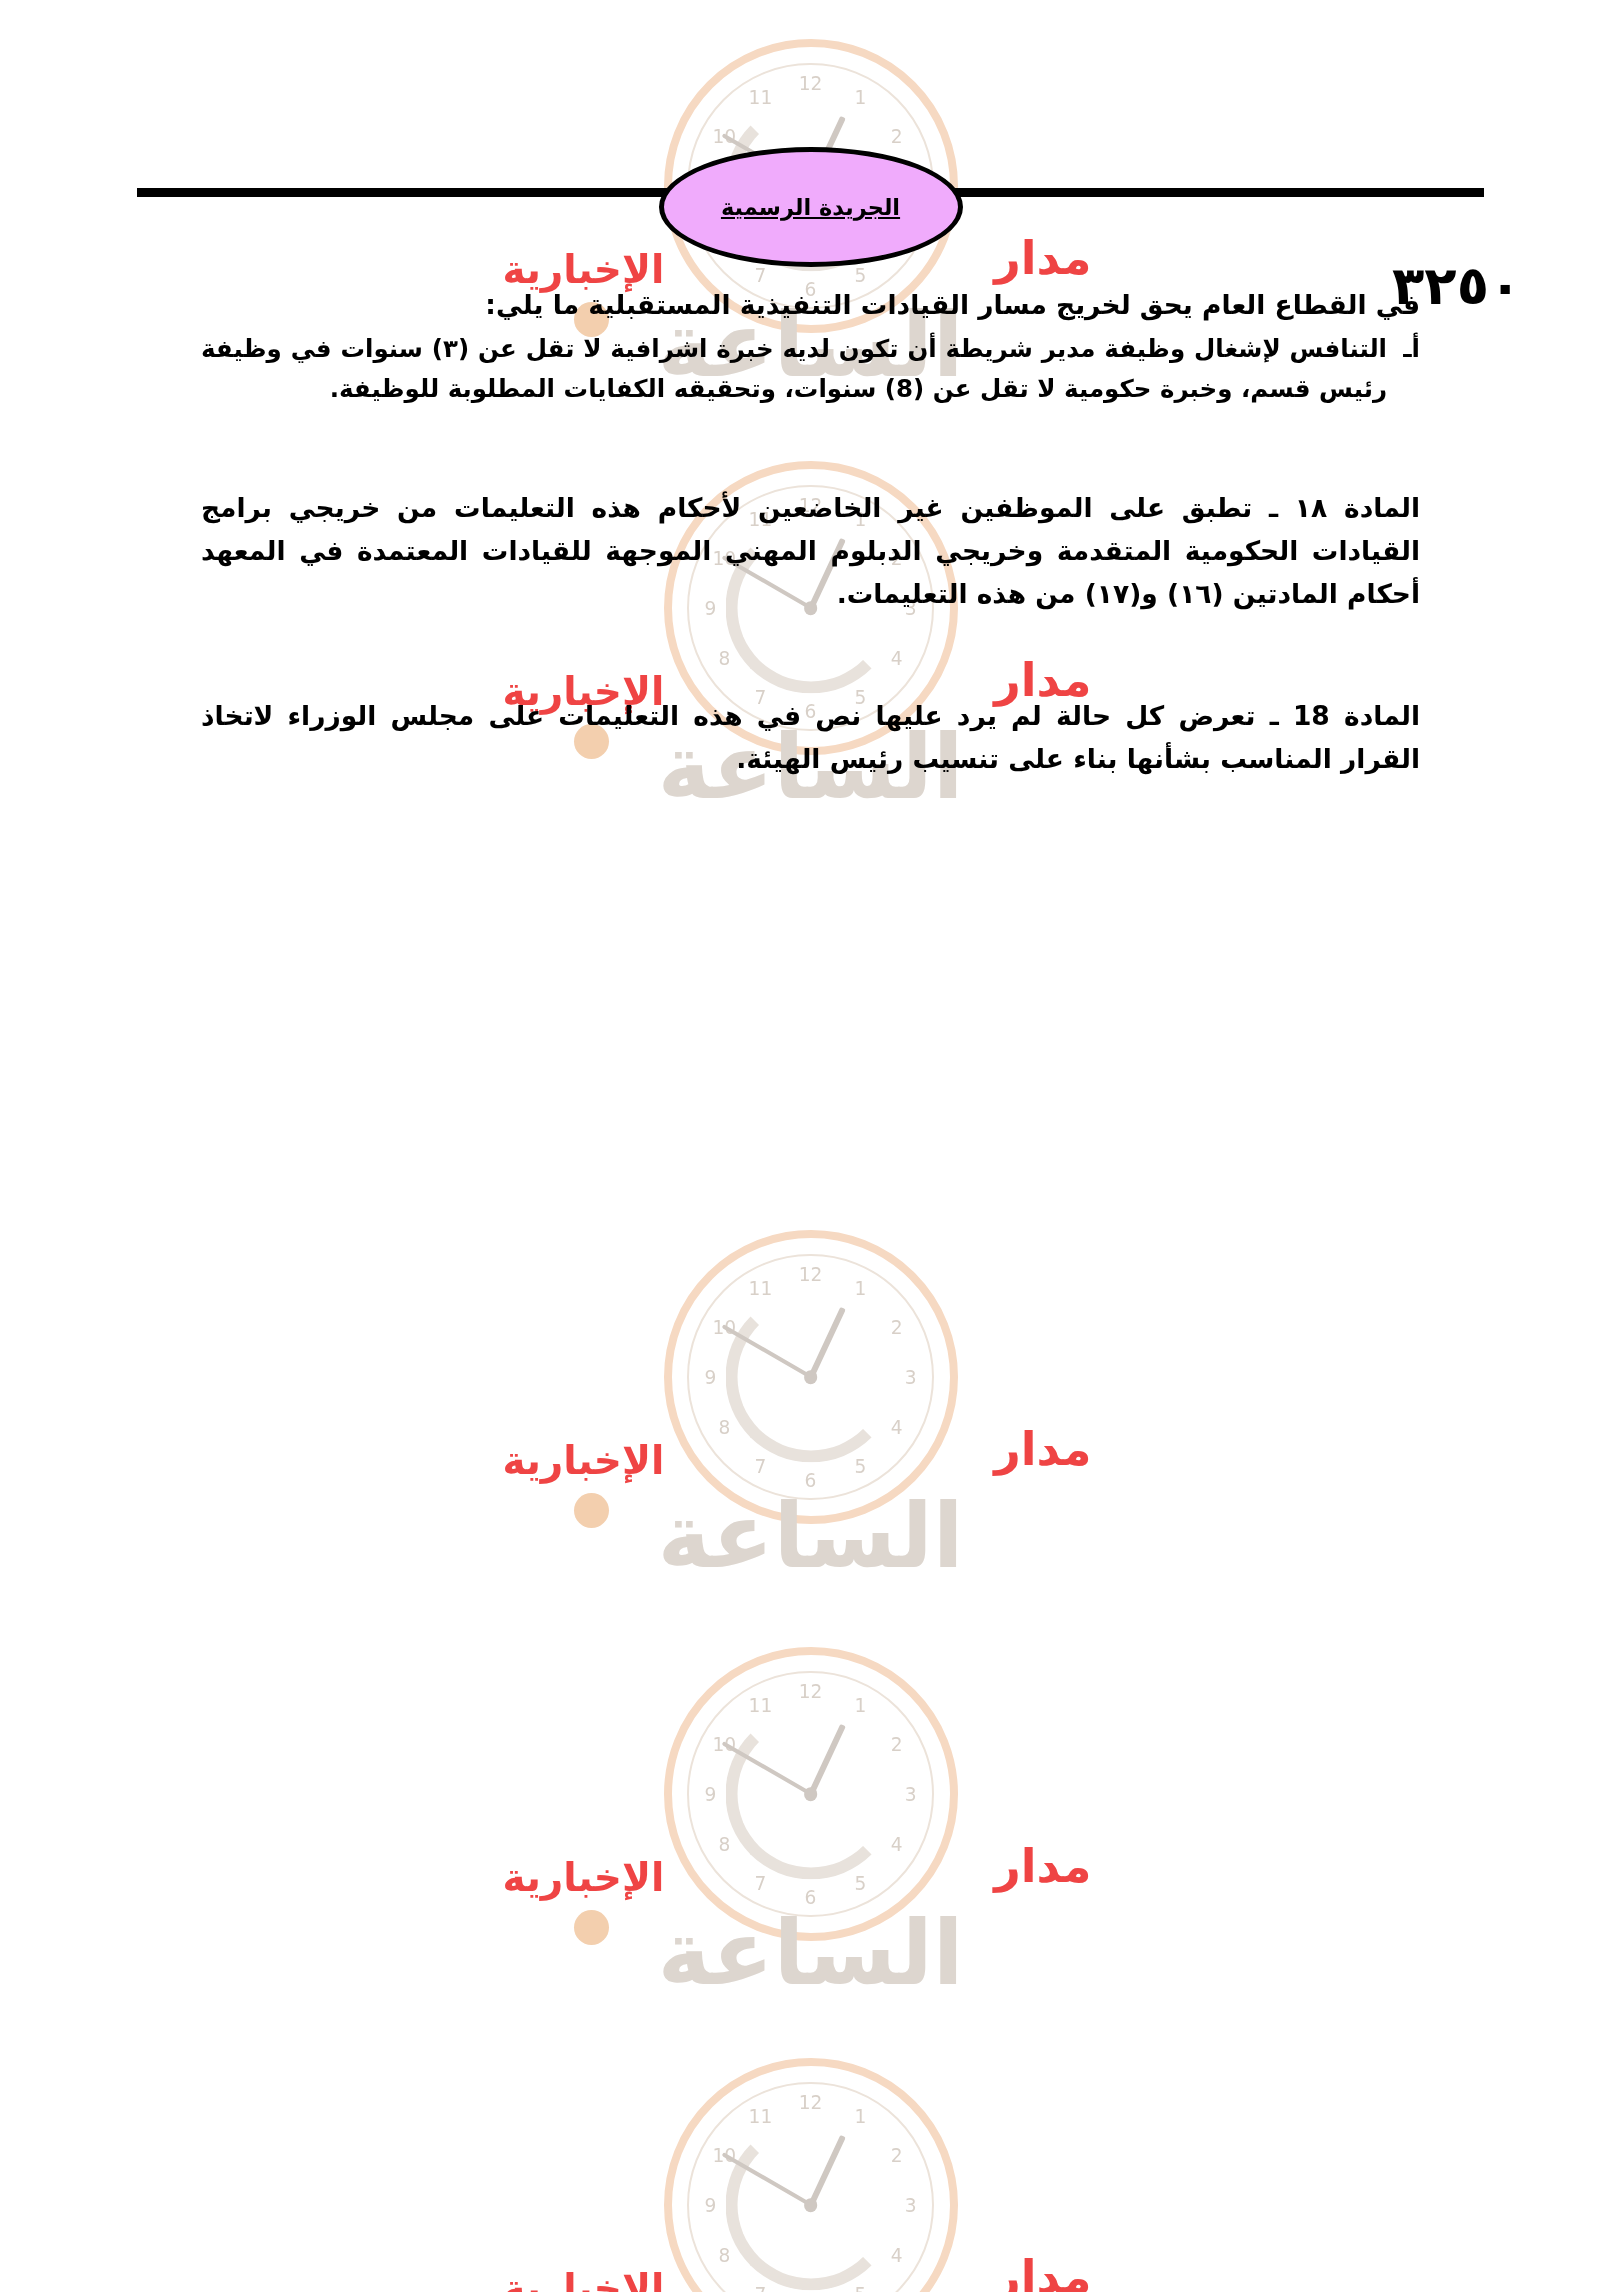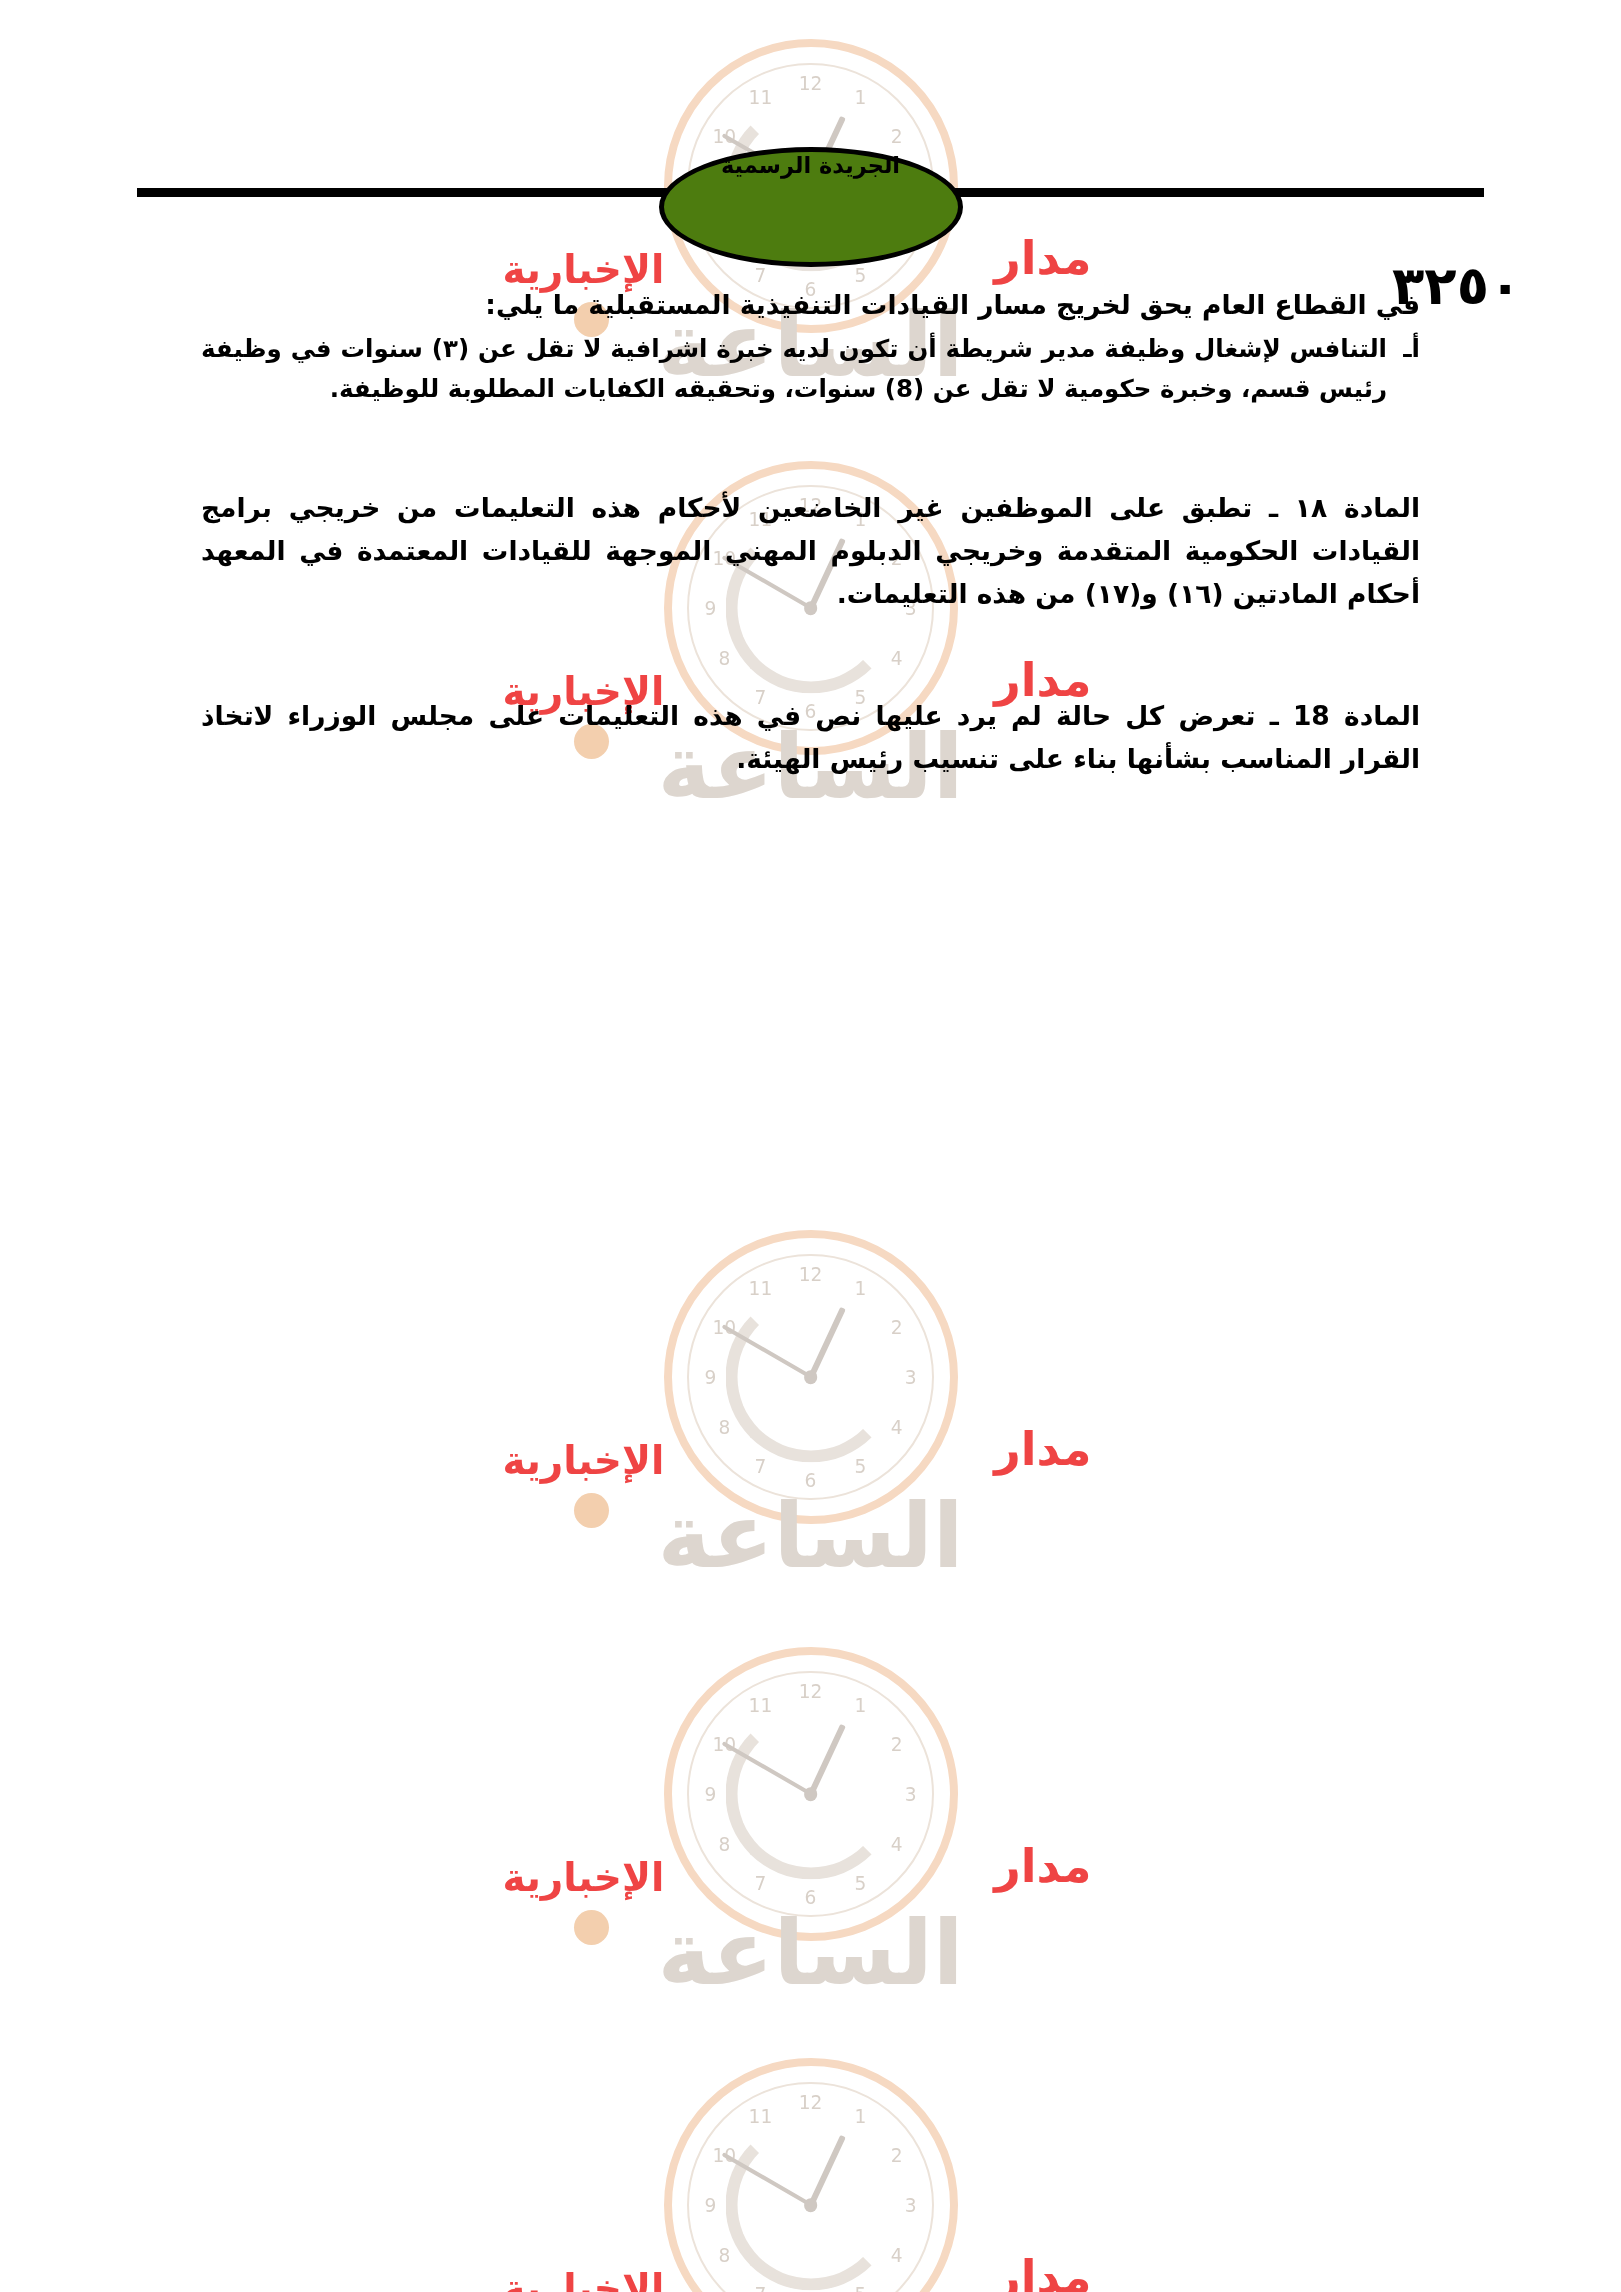--- a/index.html
+++ b/index.html
@@ -152,23 +152,25 @@
   }
   .header-oval {
     position: absolute;
     top: 0;
     left: 50%;
     transform: translateX(-50%);
     width: 294px;
     height: 110px;
     border: 5.9px solid #000;
     border-radius: 50%;
-    background: #4d7c0f;
+    background: #f0abfc;
     display: flex;
+    align-items: center;
     justify-content: center;
+    text-decoration: underline;
   }
   .header-oval span {
     font-size: 22.5px;
     font-weight: bold;
     color: #000;
     font-family: "DejaVu Sans", sans-serif;
   }
   .page-number {
     position: absolute;
     top: 108px;

